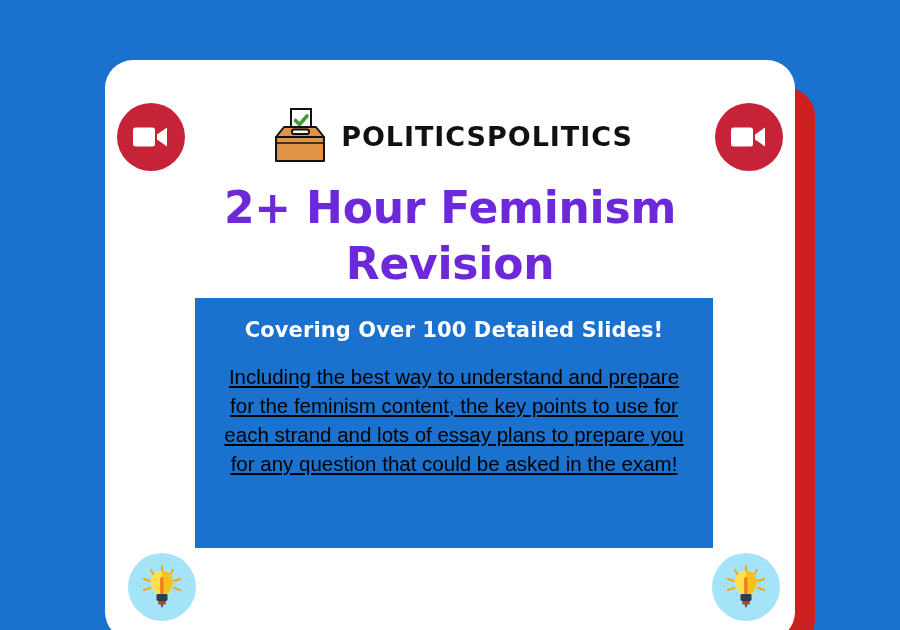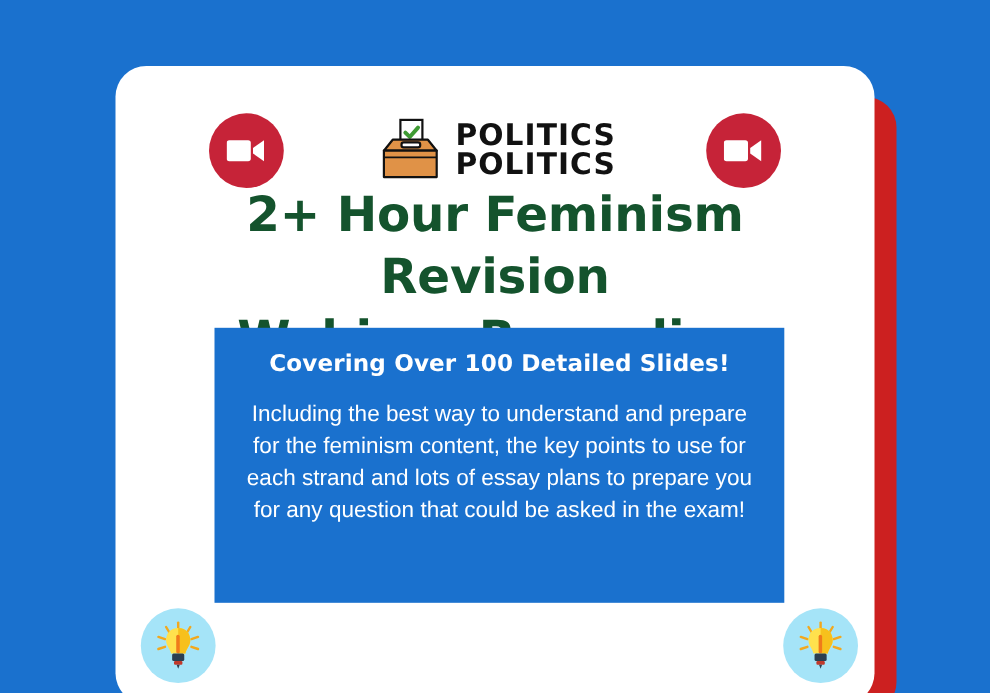--- a/index.html
+++ b/index.html
@@ -79,46 +79,46 @@
     align-items: center;
     gap: 12px;
     flex: 0 0 auto;
     margin: 0 82px;
   }
 
   .ballot-icon { width: 62px; height: 62px; display: block; flex: 0 0 auto; }
 
   .brand-words {
     display: flex;
-    flex-direction: column;
+    flex-direction: row;
     line-height: 0.98;
   }
 
   .brand-words span {
     font-family: "DejaVu Sans", sans-serif;
     font-weight: 700;
     font-size: 27px;
     letter-spacing: 0.035em;
     color: #111111;
     white-space: nowrap;
   }
 
   
   .title {
     position: absolute;
     left: 22px;
-    top: 108px;
+    top: 120px;
     width: 646px;
     text-align: center;
     font-family: "DejaVu Sans", sans-serif;
     font-weight: 700;
     font-size: 44px;
     line-height: 1.28;
     letter-spacing: -0.005em;
-    color: #14532d;
+    color: #6d28d9;
   }
 
   
   .blue-panel {
     position: absolute;
     left: 90px;
     top: 238px;
     width: 518px;
     height: 250px;
     background: #1a71ce;
@@ -134,21 +134,22 @@
     letter-spacing: 0.005em;
     margin-bottom: 20px;
   }
 
   .panel-body {
     text-align: center;
     font-family: "Liberation Sans", sans-serif;
     font-weight: 400;
     font-size: 20.5px;
     line-height: 1.42;
-    color: #ffffff;
+    color: #000000;
+    text-decoration: underline;
   }
 
   
   .bulb-badge {
     position: absolute;
     width: 68px;
     height: 68px;
     border-radius: 50%;
     background: #a5e4f8;
     display: flex;

